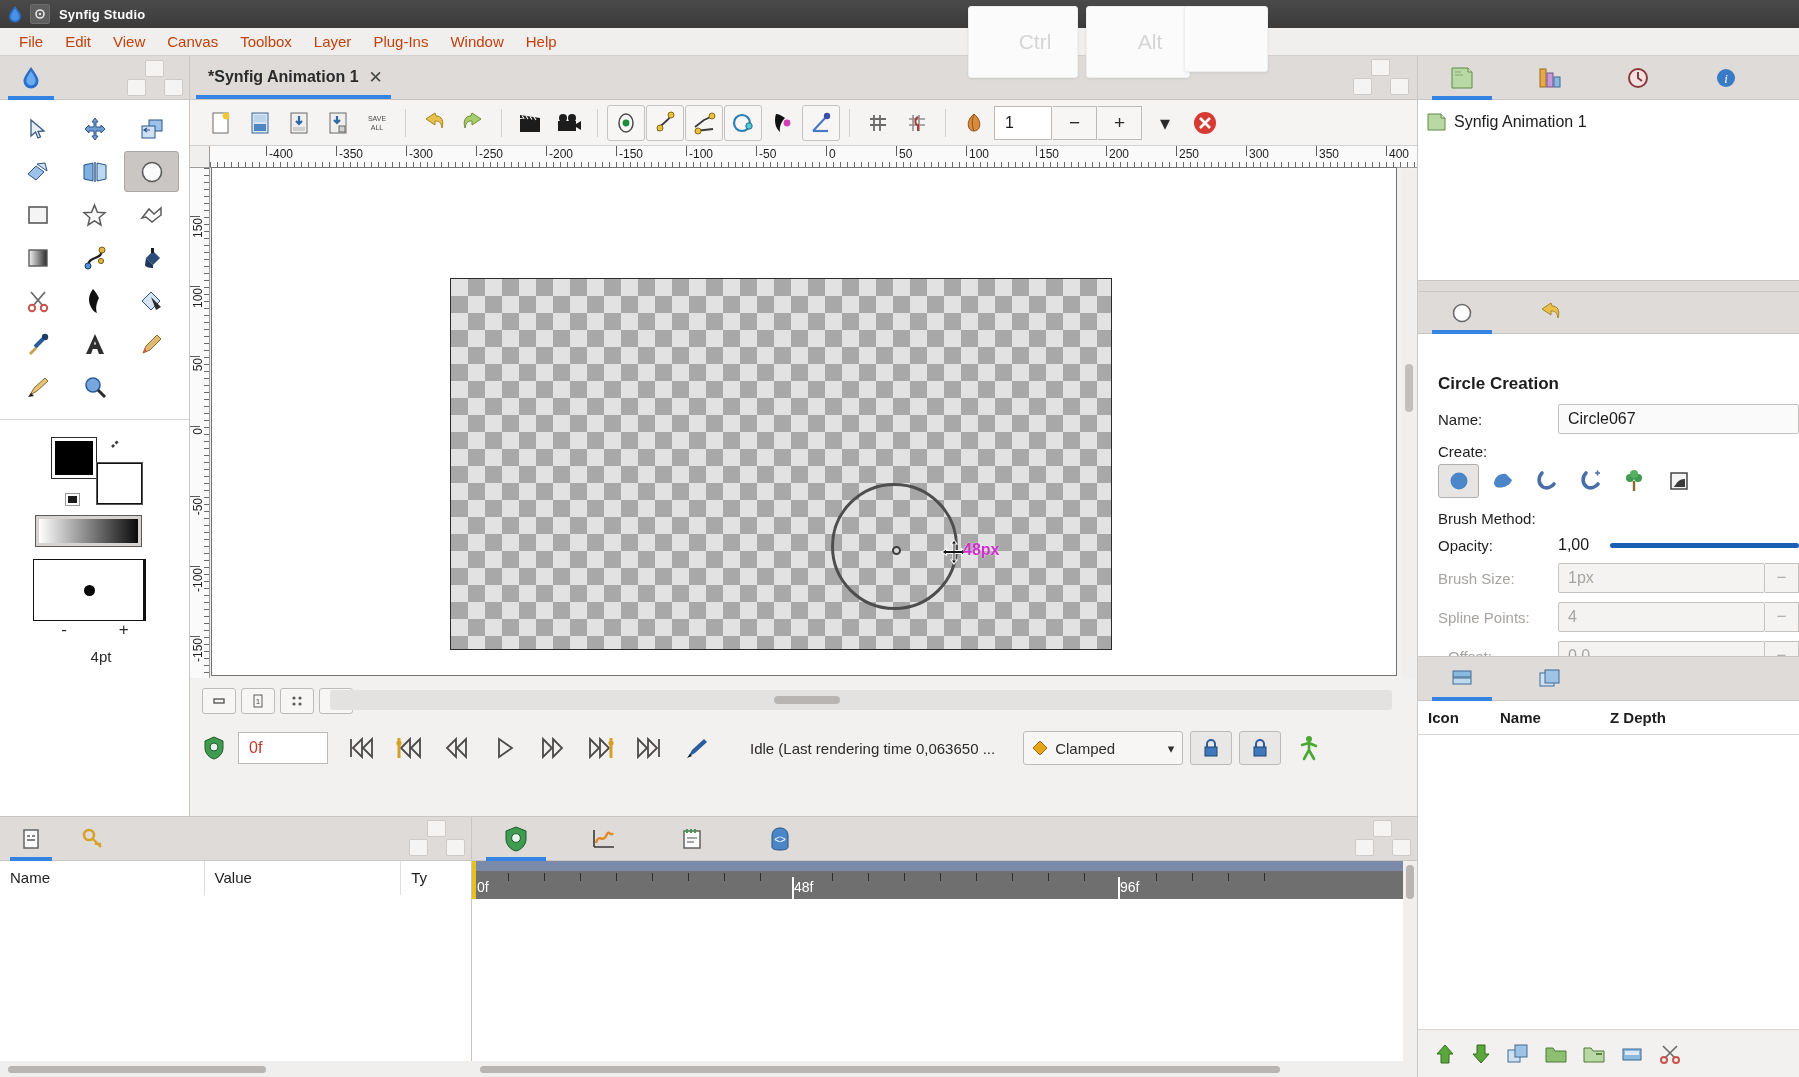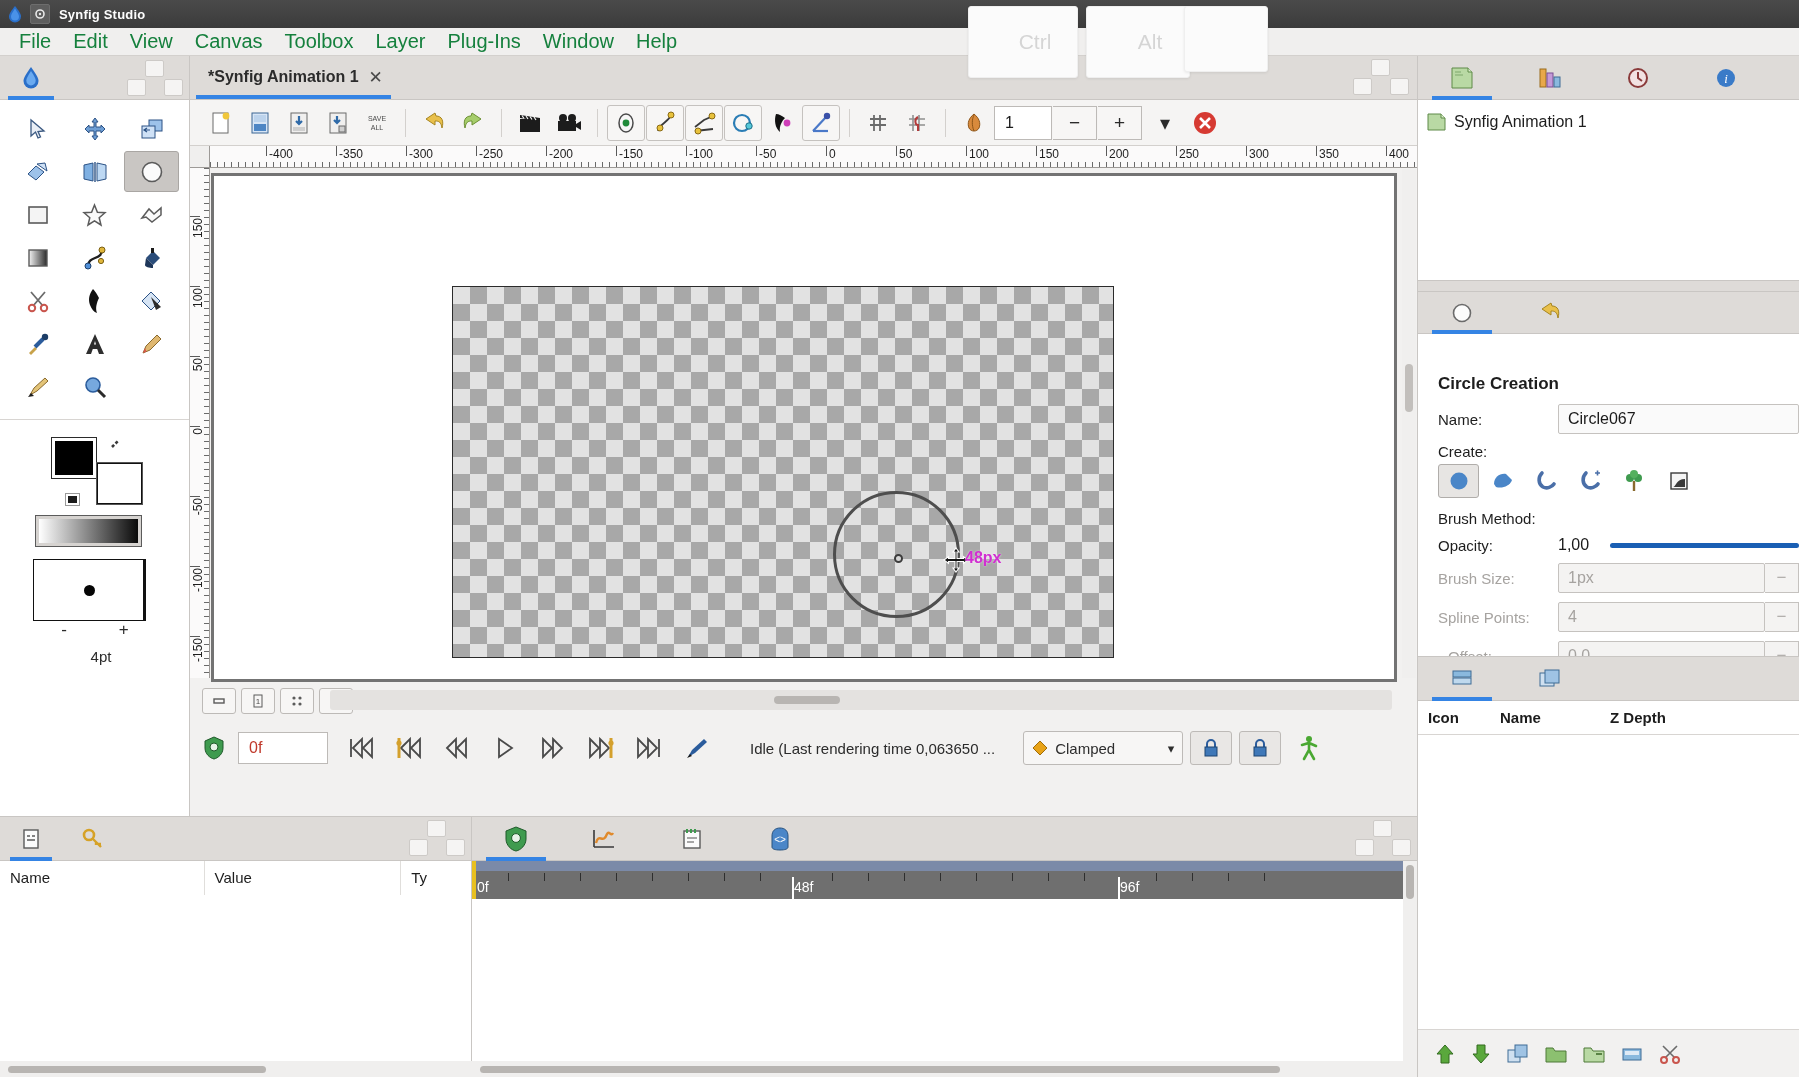--- a/index.html
+++ b/index.html
@@ -28,21 +28,21 @@
     margin-right: 9px;
   }
   .tb-title { font-size: 13px; font-weight: bold; letter-spacing: .2px; color: #fdfdfd; }
 
   
   .menubar {
     position: absolute; left: 0; top: 28px; width: 1799px; height: 28px;
     background: #f0efee; border-bottom: 1px solid #d3d0cd;
     display: flex; align-items: center; padding-left: 8px; z-index: 25;
   }
-  .menuitem { padding: 3px 11px; font-size: 20px; color: #15803d; cursor: default; }
+  .menuitem { padding: 3px 11px; font-size: 15px; color: #c2410c; cursor: default; }
 
   
   .keyoverlay {
     position: absolute; top: 6px; background: #fbfbfb;
     border: 1px solid #efefef; border-radius: 3px; z-index: 40;
     box-shadow: 0 1px 3px rgba(0,0,0,.08);
     display: flex; flex-direction: column; align-items: center; justify-content: center;
     color: #cfcfcf; font-size: 19px;
   }
   .keyoverlay .klabel { font-size: 14px; color: #d5d5d5; }
@@ -153,22 +153,22 @@
   }
   .rcorner { position: absolute; left: 0; top: 90px; width: 20px; height: 22px; background: #f0efee;
              border-right: 1px solid #9d9a97; border-bottom: 1px solid #9d9a97; }
   .rtick { position: absolute; top: 0; width: 1px; background: #5a5a5a; }
   .rlabel { position: absolute; top: 1px; font-size: 12px; color: #1d1d1d; padding-left: 3px; }
   .rtickv { position: absolute; left: 0; height: 1px; background: #5a5a5a; }
   .rlabelv { position: absolute; left: 1px; font-size: 12px; color: #1d1d1d;
              writing-mode: vertical-rl; transform: rotate(180deg); }
 
   .canvas-view {
-    position: absolute; left: 21px; top: 117px; width: 1186px; height: 509px;
-    background: #ffffff; border: 3px solid #737373; overflow: hidden;
+    position: absolute; left: 21px; top: 111px; width: 1186px; height: 509px;
+    background: #ffffff; border: 1px solid #737373; overflow: hidden;
   }
   .artboard {
     position: absolute; left: 238px; top: 110px; width: 662px; height: 372px;
     border: 1px solid #2b2b2b;
     background-image:
       linear-gradient(45deg, #a8a8a8 25%, transparent 25%, transparent 75%, #a8a8a8 75%),
       linear-gradient(45deg, #a8a8a8 25%, transparent 25%, transparent 75%, #a8a8a8 75%);
     background-size: 34px 34px;
     background-position: 0 0, 17px 17px;
     background-color: #e2e2e2;

